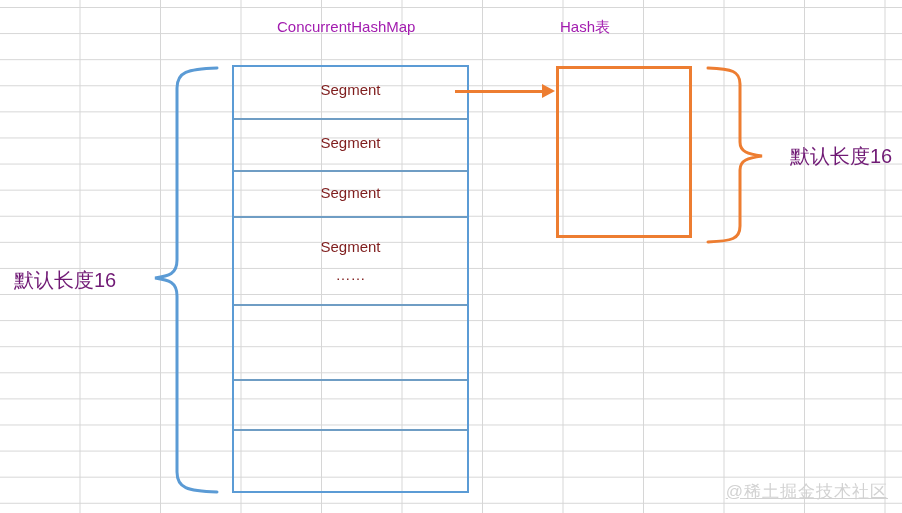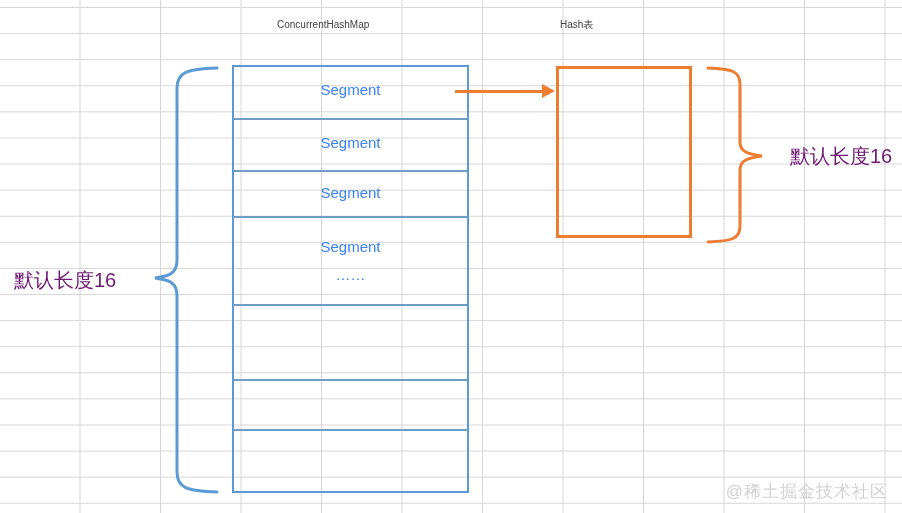--- a/index.html
+++ b/index.html
@@ -32,22 +32,22 @@
   }
 
   .label {
     position: absolute;
     color: #701a75;
     font-size: 20px;
     line-height: 1.1;
     white-space: nowrap;
   }
   .title {
-    font-size: 10px;
-    color: #404040;
+    font-size: 15px;
+    color: #a21caf;
   }
 
   
   #chm-table {
     position: absolute;
     left: 232px;
     top: 65px;
     width: 237px;
     height: 428px;
     border: 2px solid #5b9bd5;
@@ -60,21 +60,21 @@
     width: 100%;
     box-sizing: border-box;
     border-bottom: 2px solid #6f9dc4;
   }
   .chm-row.last { border-bottom: none; }
   .chm-row-text {
     position: absolute;
     width: 100%;
     text-align: center;
     font-size: 15px;
-    color: #3b82f6;
+    color: #7f1d1d;
   }
 
   
   #hash-box {
     position: absolute;
     left: 556px;
     top: 66px;
     width: 136px;
     height: 172px;
     border: 3px solid #ed7d31;
@@ -104,20 +104,21 @@
   svg.brace { position: absolute; overflow: visible; }
 
   #watermark {
     position: absolute;
     right: 14px;
     bottom: 10px;
     font-size: 17px;
     color: #d2d2d2;
     letter-spacing: 1px;
     white-space: nowrap;
+    text-decoration: underline;
   }
 
   #label-chm { left: 277px; top: 19px; }
   #label-hash { left: 560px; top: 19px; }
   #label-left-len { left: 14px; top: 269px; }
   #label-right-len { left: 790px; top: 145px; }
 </style>
 </head>
 <body>
 

